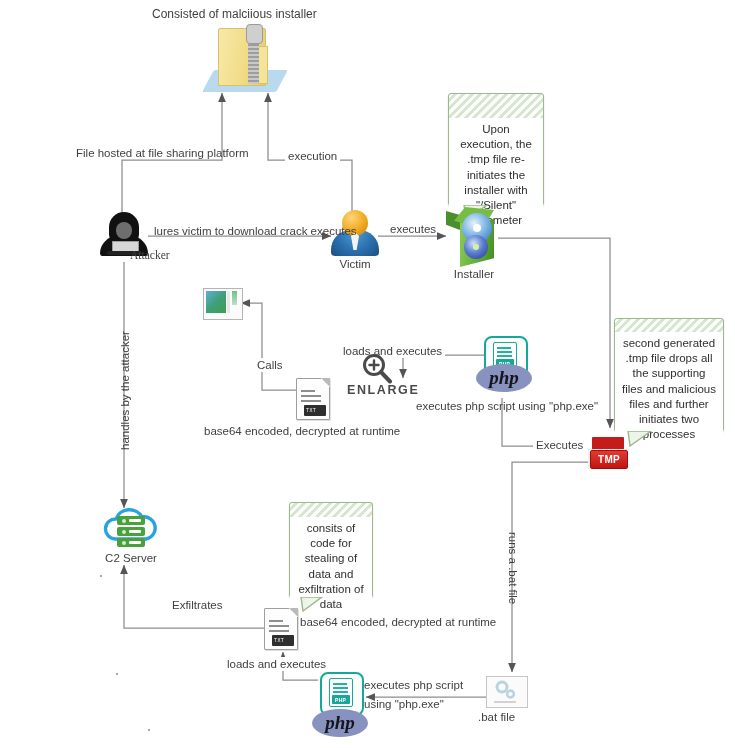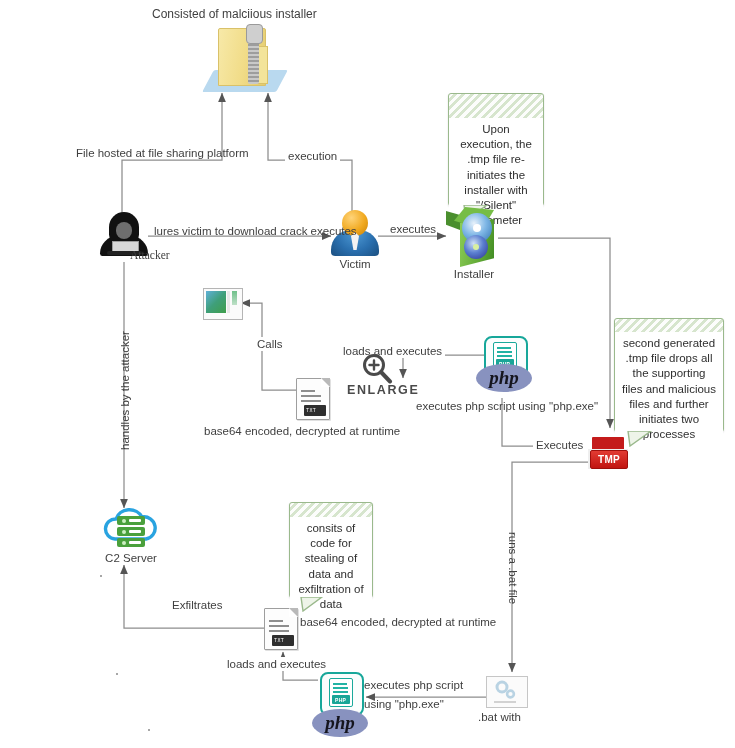--- a/index.html
+++ b/index.html
@@ -309,30 +309,30 @@
   </div>
 
   <div class="ico" style="left:486px;top:676px;width:40px;height:30px;">
     <div class="bat"></div>
     <svg style="position:absolute;left:8px;top:4px;width:24px;height:20px;" viewBox="0 0 24 20">
       <circle cx="8" cy="7" r="5" fill="none" stroke="#b9d3e3" stroke-width="3"></circle>
       <circle cx="16.5" cy="14" r="3.4" fill="none" stroke="#b9d3e3" stroke-width="2.6"></circle>
     </svg>
     <div class="bat-ln"></div>
   </div>
-  <div class="lbl" style="left:478px;top:710px;">.bat with</div>
+  <div class="lbl" style="left:478px;top:710px;">.bat file</div>
 
   <div class="lbl" style="left:54px;top:146px;margin-left:22px;">File hosted at file sharing platform</div>
   <div class="lbl" style="left:285px;top:149px;background:#fff;padding:0 3px;">execution</div>
   <div class="lbl" style="left:154px;top:224px;">lures victim to download crack executes</div>
   <div class="lbl" style="left:390px;top:222px;">executes</div>
 
   <div class="lbl vert-ccw" style="left:118px;top:450px;">handles by the attacker</div>
 
-  <div class="lbl" style="left:254px;top:337px;background:#fff;padding:0 3px;">Calls</div>
+  <div class="lbl" style="left:254px;top:358px;background:#fff;padding:0 3px;">Calls</div>
   <div class="lbl" style="left:340px;top:344px;background:#fff;padding:0 3px;">loads and executes</div>
   <div class="lbl" style="left:416px;top:399px;">executes php script using "php.exe"</div>
   <div class="lbl" style="left:533px;top:438px;background:#fff;padding:0 3px;">Executes</div>
 
   <div class="lbl vert-cw" style="left:520px;top:532px;">runs a .bat file</div>
 
   <div class="lbl" style="left:169px;top:598px;background:#fff;padding:0 3px;">Exfiltrates</div>
   <div class="lbl" style="left:224px;top:657px;background:#fff;padding:0 3px;">loads and executes</div>
   <div class="lbl" style="left:364px;top:678px;">executes php script</div>
   <div class="lbl" style="left:364px;top:697px;">using "php.exe"</div>

